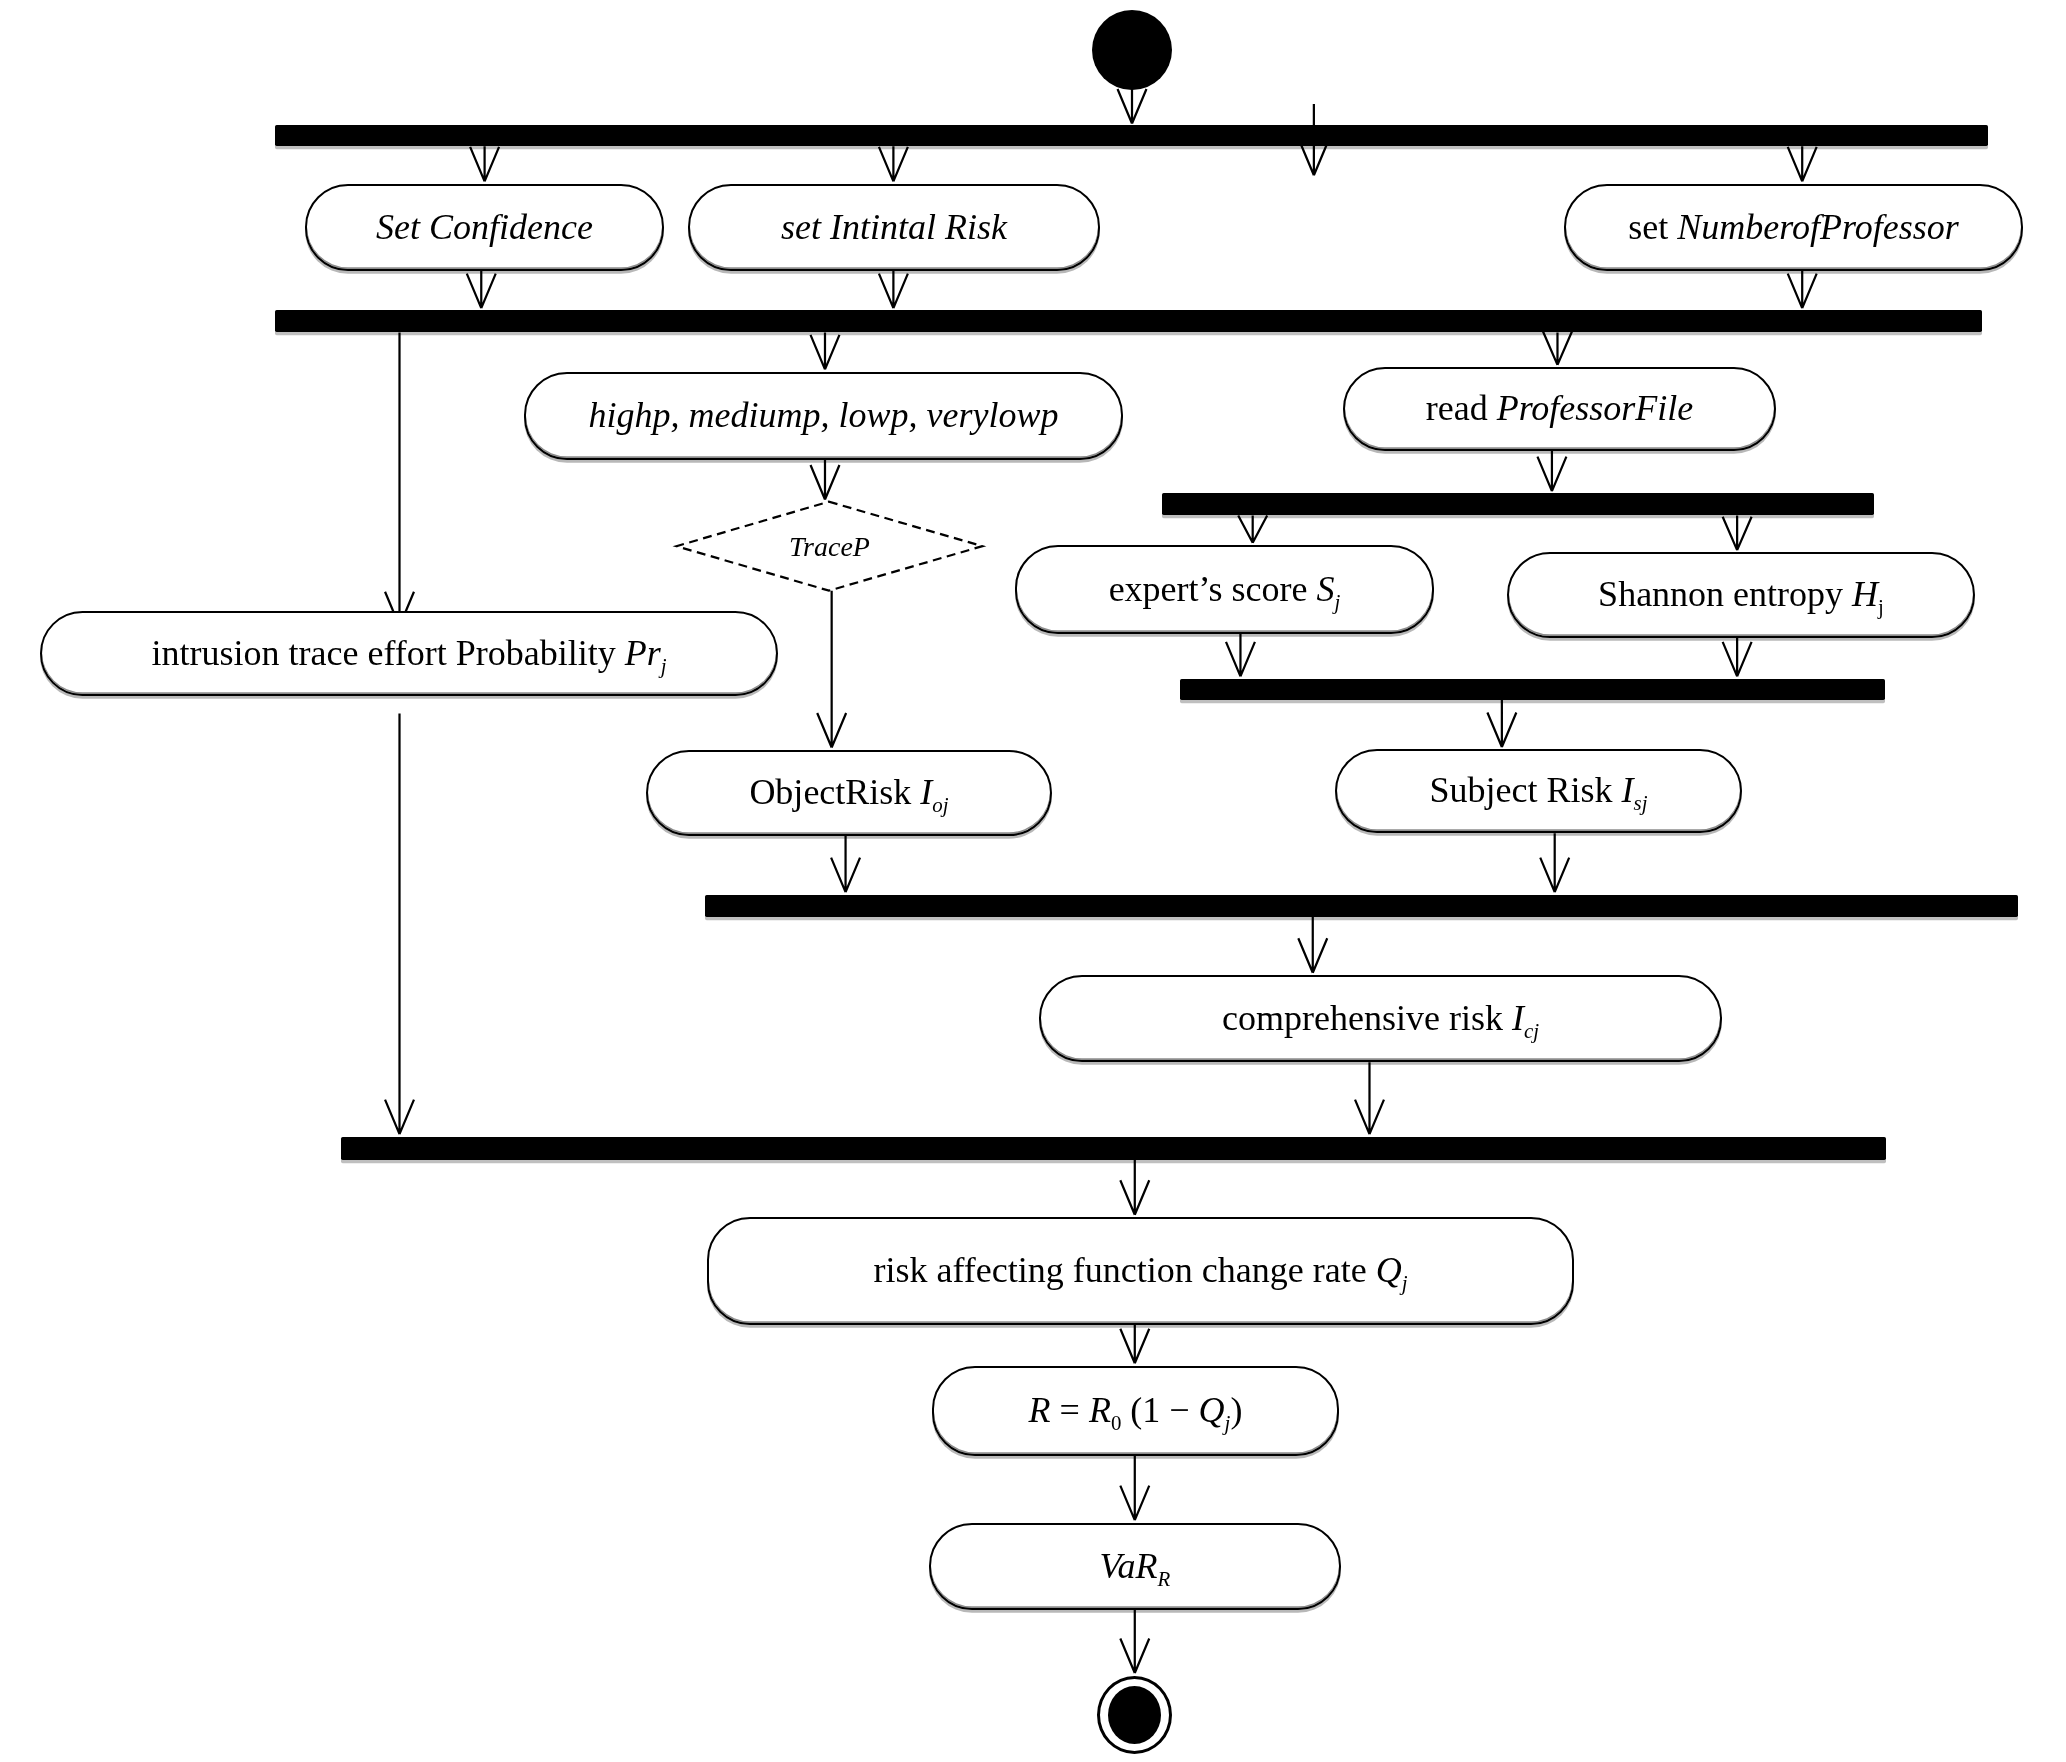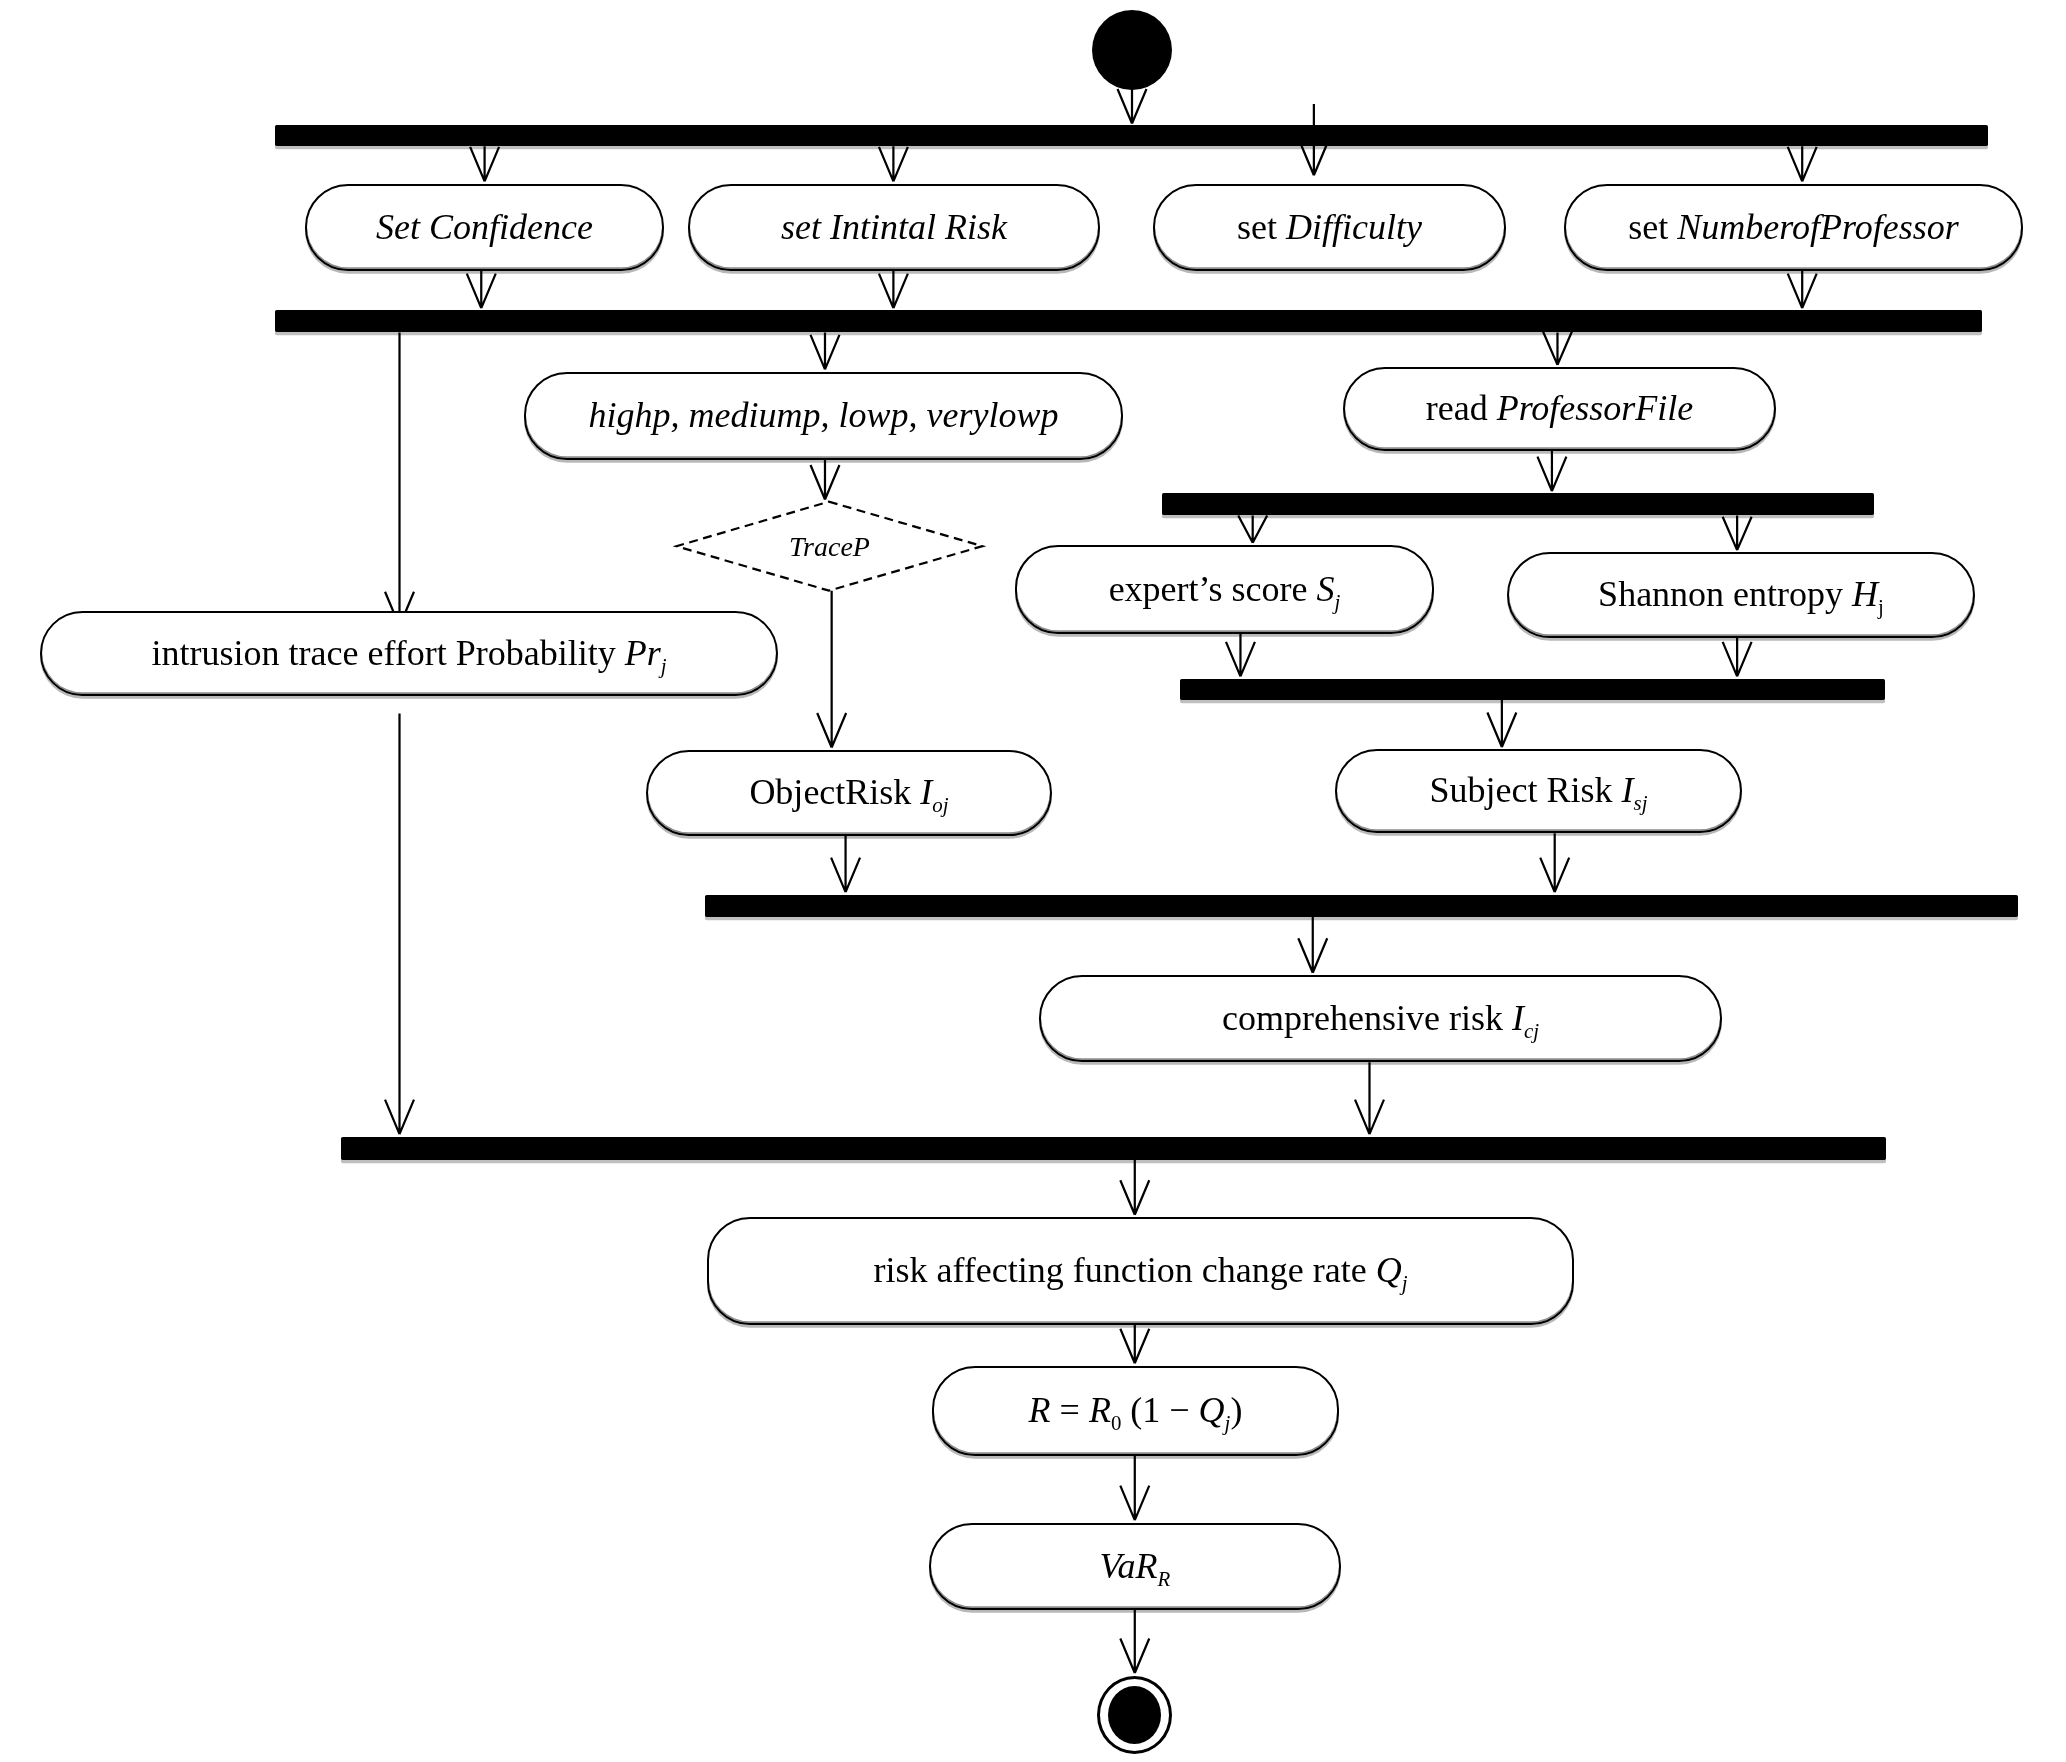--- a/index.html
+++ b/index.html
@@ -82,23 +82,20 @@
   <div class="bar" style="left:1180px;top:679px;width:705px;height:21px;"></div>
   <div class="bar" style="left:705px;top:895px;width:1313px;height:22px;"></div>
   <div class="bar" style="left:341px;top:1137px;width:1545px;height:23.4px;"></div>
 
   <div class="anode" style="left:305px;top:184px;width:359px;height:87px;">
     <span><span class="it">Set Confidence</span></span>
   </div>
   <div class="anode" style="left:688px;top:184px;width:412px;height:87px;justify-content:center;">
     <span><span class="it">set Intintal Risk</span></span>
   </div>
-  <div class="anode" style="left:1153px;top:184px;width:353px;height:87px;">
-    <span><span>set </span><span class="it">Difficulty</span></span>
-  </div>
   <div class="anode" style="left:1564px;top:184px;width:459px;height:87px;">
     <span><span>set </span><span class="it">NumberofProfessor</span></span>
   </div>
 
   <div class="anode" style="left:524px;top:372px;width:599px;height:88px;">
     <span><span class="it">highp, mediump, lowp, verylowp</span></span>
   </div>
   <div class="anode" style="left:1343px;top:367px;width:433px;height:84px;">
     <span><span>read </span><span class="it">ProfessorFile</span></span>
   </div>

